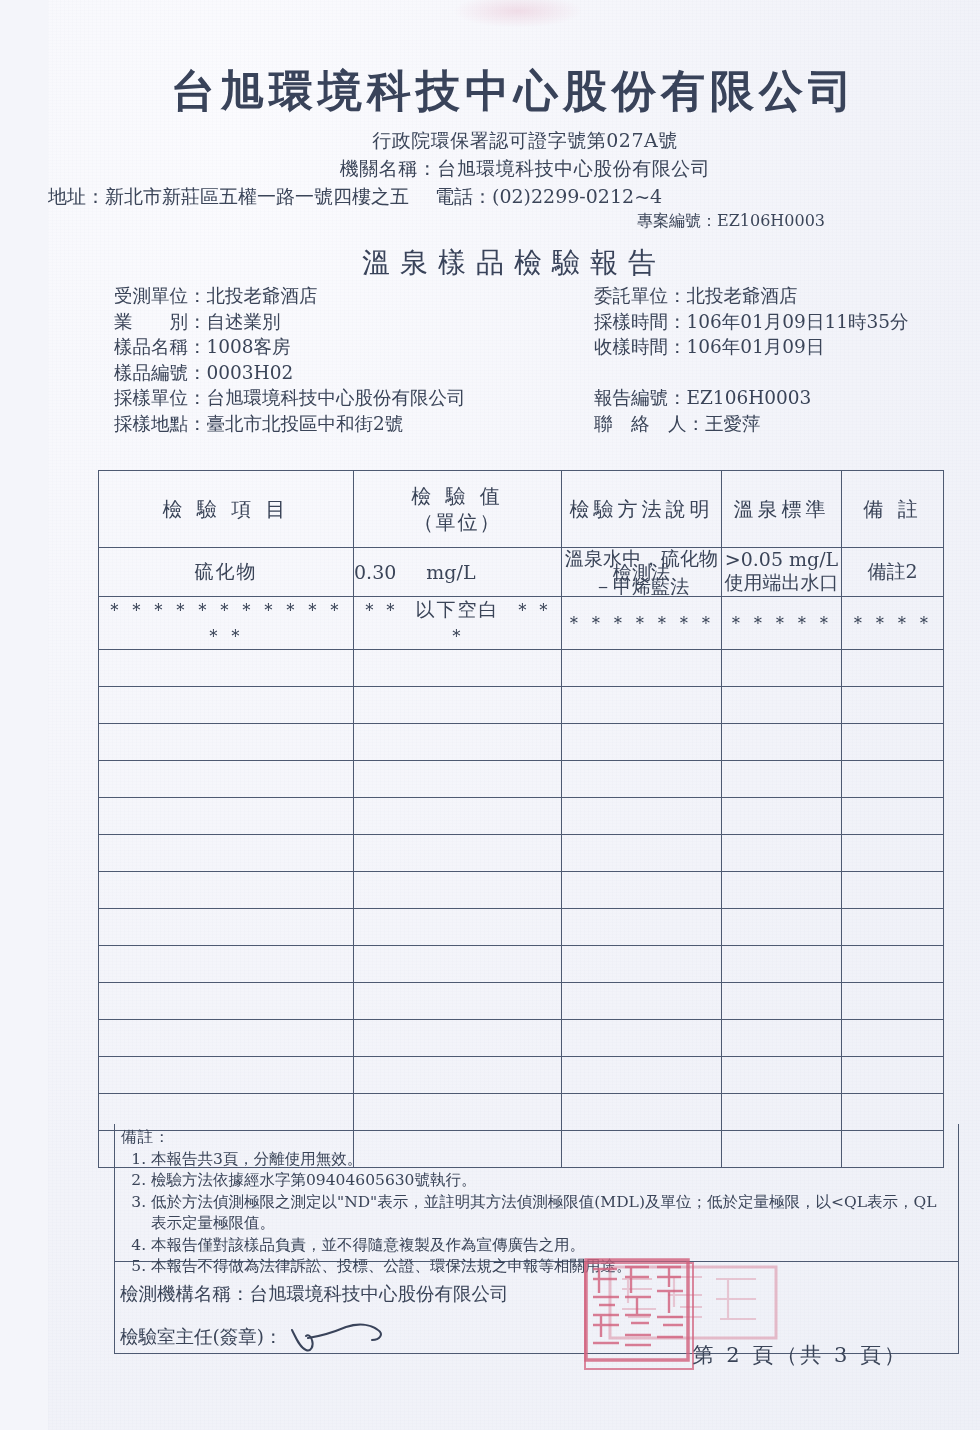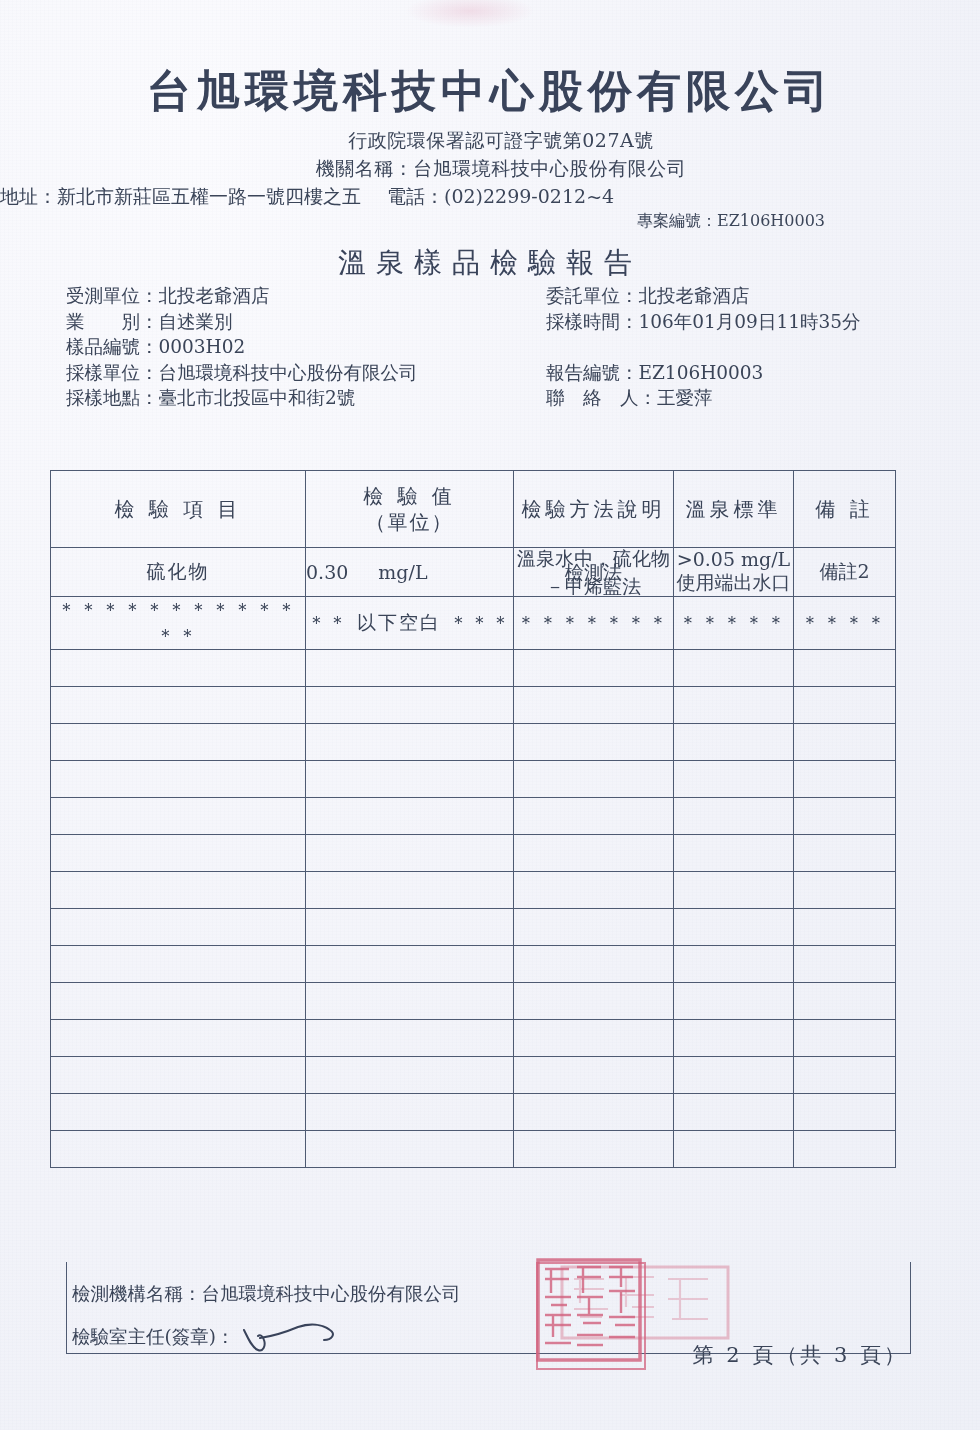--- a/index.html
+++ b/index.html
@@ -8,20 +8,21 @@
     background:#f4f5fa;
     font-family:"DejaVu Serif","Liberation Serif",serif;
     color:#3a4458;
     position:relative;
     overflow:hidden;
   }
   .page{
     position:absolute;inset:0;
     background:
       radial-gradient(ellipse at 20% 10%, #fbfbfe 0%, #f2f3f9 60%, #eef0f7 100%);
+    margin-left: 48px;
   }
   .noise{
     position:absolute;inset:0;
     opacity:.5;
     background-image:
       repeating-linear-gradient(0deg, rgba(120,130,160,.035) 0 1px, transparent 1px 3px),
       repeating-linear-gradient(90deg, rgba(120,130,160,.03) 0 1px, transparent 1px 4px);
     pointer-events:none;
   }
   .pinkblob{
@@ -100,21 +101,21 @@
   .datarow td{height:37px;font-size:19px;vertical-align:middle;}
   .d-item{text-align:center;letter-spacing:2px;}
   .d-val{text-align:left;padding-right:8px;position:relative;}
   .d-val .num{margin-right:30px;}
   .d-val .unit{font-family:"DejaVu Serif",serif;}
   .d-method{text-align:center;font-size:11px;line-height:14px;letter-spacing:.2px;}
   .d-std{text-align:center;font-size:10.5px;letter-spacing:0;}
   .d-note{text-align:center;font-size:18px;}
 
   .starrow td{height:33px;font-size:19px;text-align:center;vertical-align:middle;letter-spacing:3px;}
-  .starrow .blankcell{letter-spacing:2px;}
+  .starrow .blankcell{letter-spacing:2px;font-family:Liberation Mono, monospace;}
   .emptyrow td{height:36px;}
 
   
   .remarks{
     position:absolute;left:66px;top:1124px;width:845px;
     border:1px solid #4e5a72;border-top:none;
     height:138px;
     box-sizing:border-box;
     font-size:15.5px;line-height:21.5px;
     padding:3px 8px 0 6px;
@@ -185,20 +186,30 @@
       </div>
     </div>
     <div class="row">
       <div class="c1">
         <span class="lbl">業　　別：</span>
         <span class="val">自述業別</span>
       </div>
       <div class="c2">
         <span class="lbl">採樣時間：</span>
         <span class="val">106年01月09日11時35分</span>
+      </div>
+    </div>
+    <div class="row">
+      <div class="c1">
+        <span class="lbl">樣品名稱：</span>
+        <span class="val">1008客房</span>
+      </div>
+      <div class="c2">
+        <span class="lbl">收樣時間：</span>
+        <span class="val">106年01月09日</span>
       </div>
     </div>
     <div class="row">
       <div class="c1">
         <span class="lbl">樣品編號：</span>
         <span class="val">0003H02</span>
       </div>
     </div>
     <div class="row">
       <div class="c1">
@@ -357,20 +368,30 @@
       <tr class="emptyrow">
           <td></td>
           <td></td>
           <td></td>
           <td></td>
           <td></td>
         </tr>
     </tbody>
   </table>
 
+  <div class="remarks">
+    <div class="rtitle">備註：</div>
+    <ol>
+      <li>本報告共3頁，分離使用無效。</li>
+      <li>檢驗方法依據經水字第09404605630號執行。</li>
+      <li>低於方法偵測極限之測定以"ND"表示，並註明其方法偵測極限值(MDL)及單位；低於定量極限，以&lt;QL表示，QL表示定量極限值。</li>
+      <li>本報告僅對該樣品負責，並不得隨意複製及作為宣傳廣告之用。</li>
+      <li>本報告不得做為法律訴訟、投標、公證、環保法規之申報等相關用途。</li>
+    </ol>
+  </div>
 
   <div class="footbox"></div>
 
   <div class="f-org">
     <span>檢測機構名稱：</span><span>台旭環境科技中心股份有限公司</span>
   </div>
 
   <div class="f-sig">檢驗室主任(簽章)：</div>
 
   <svg class="signature" viewBox="0 0 130 40">

